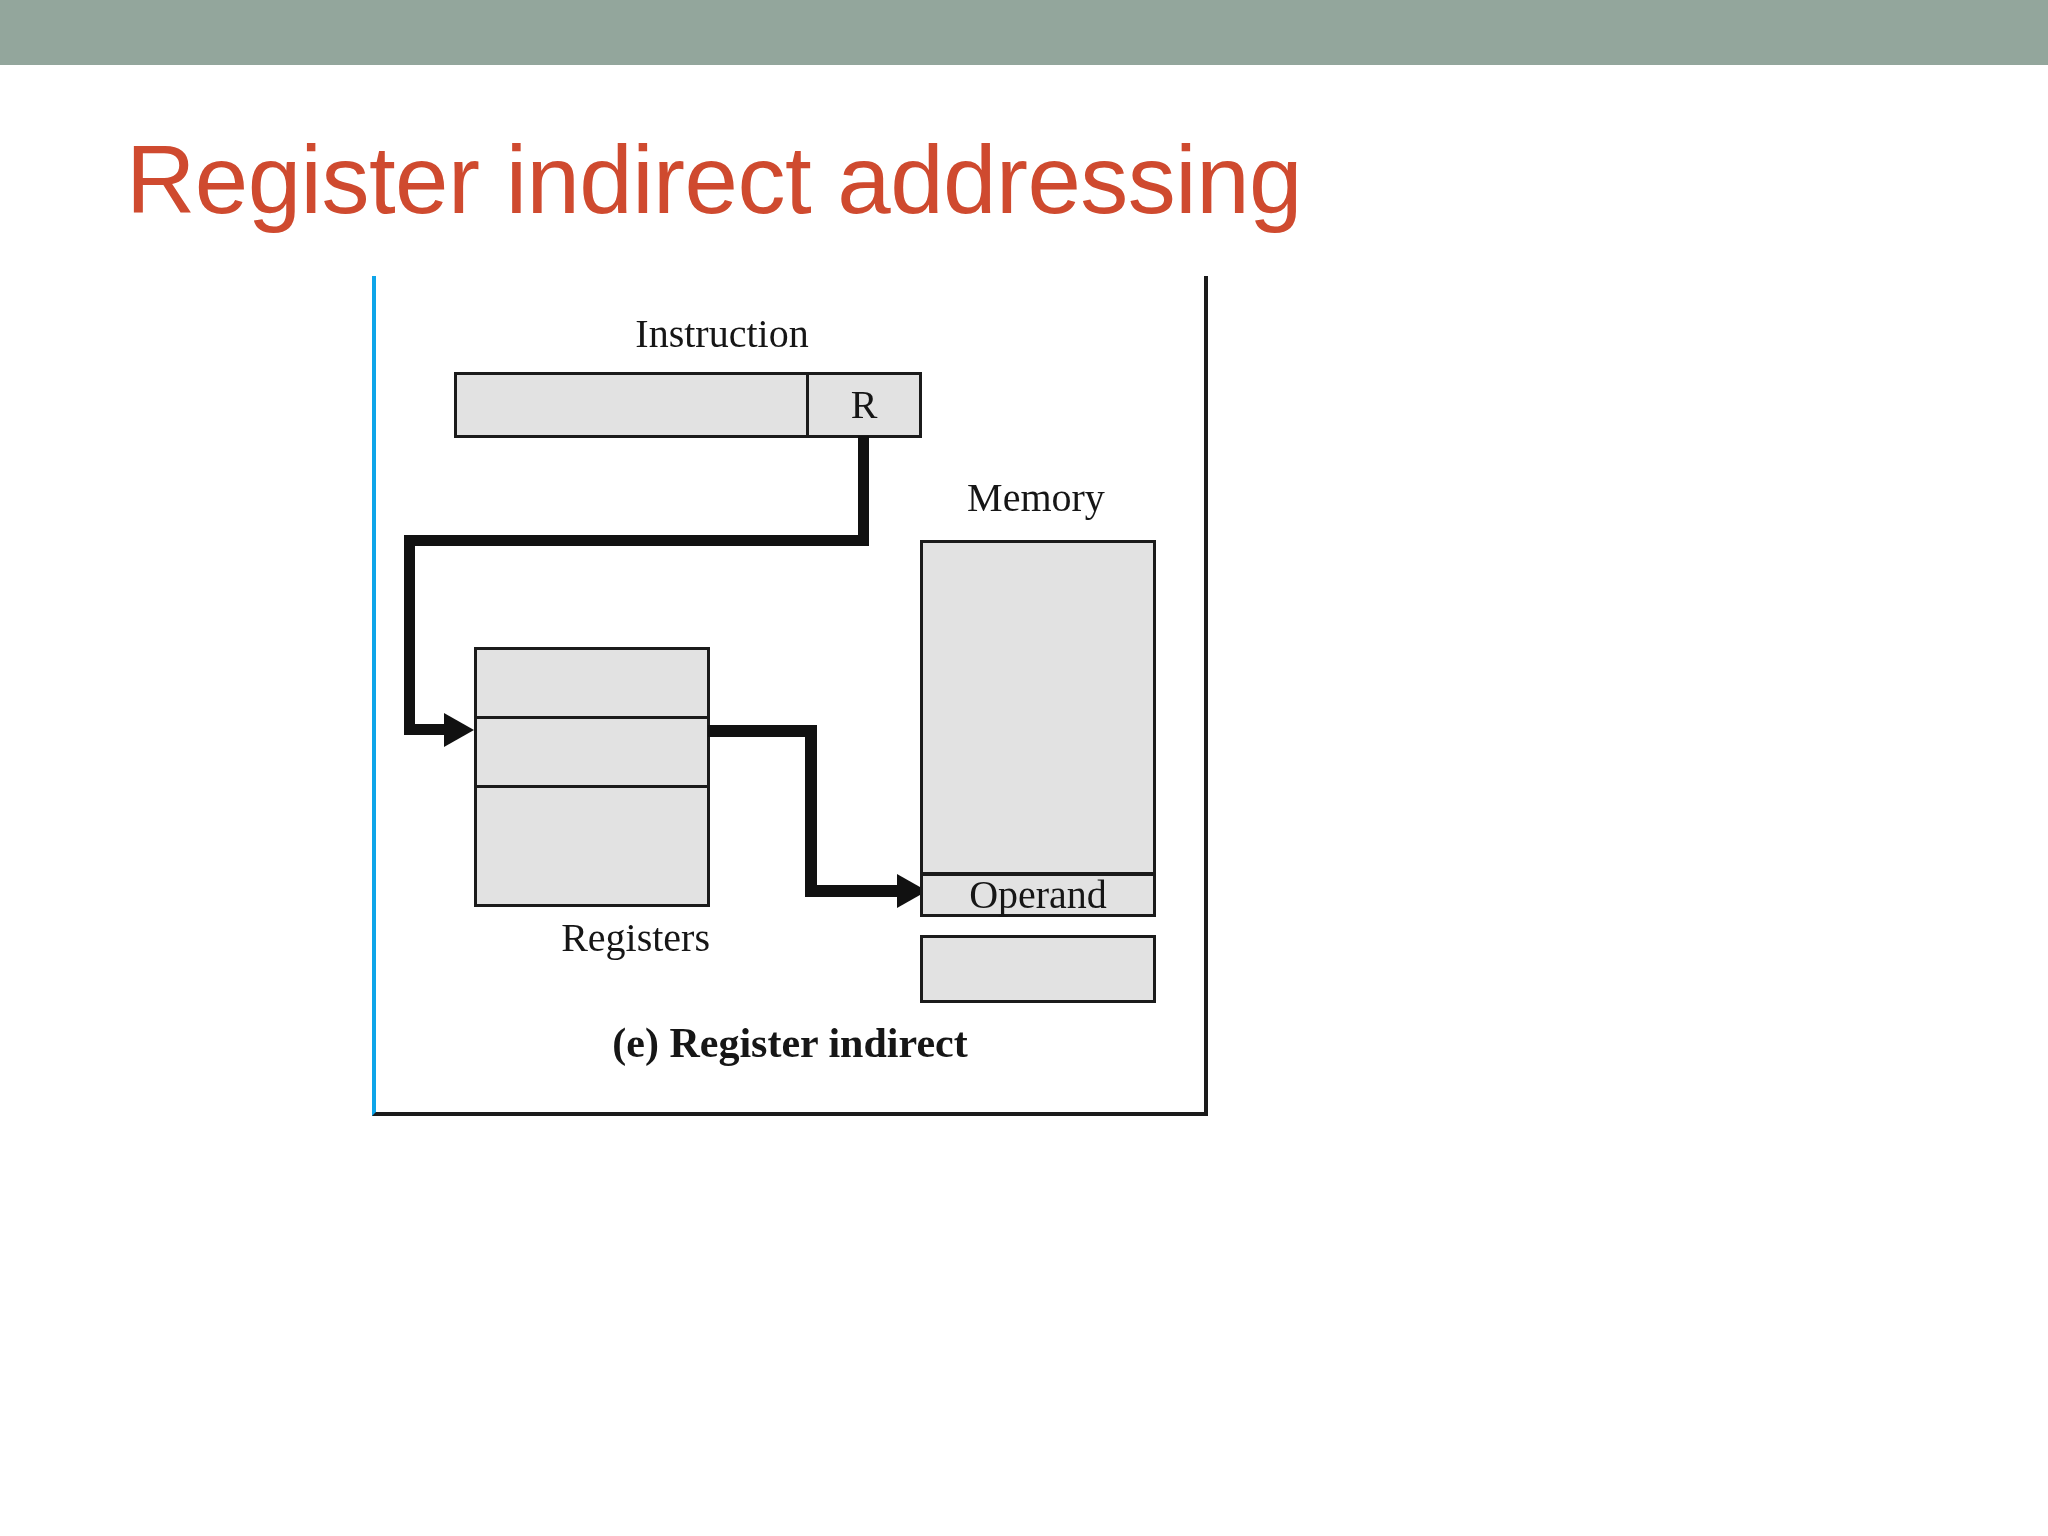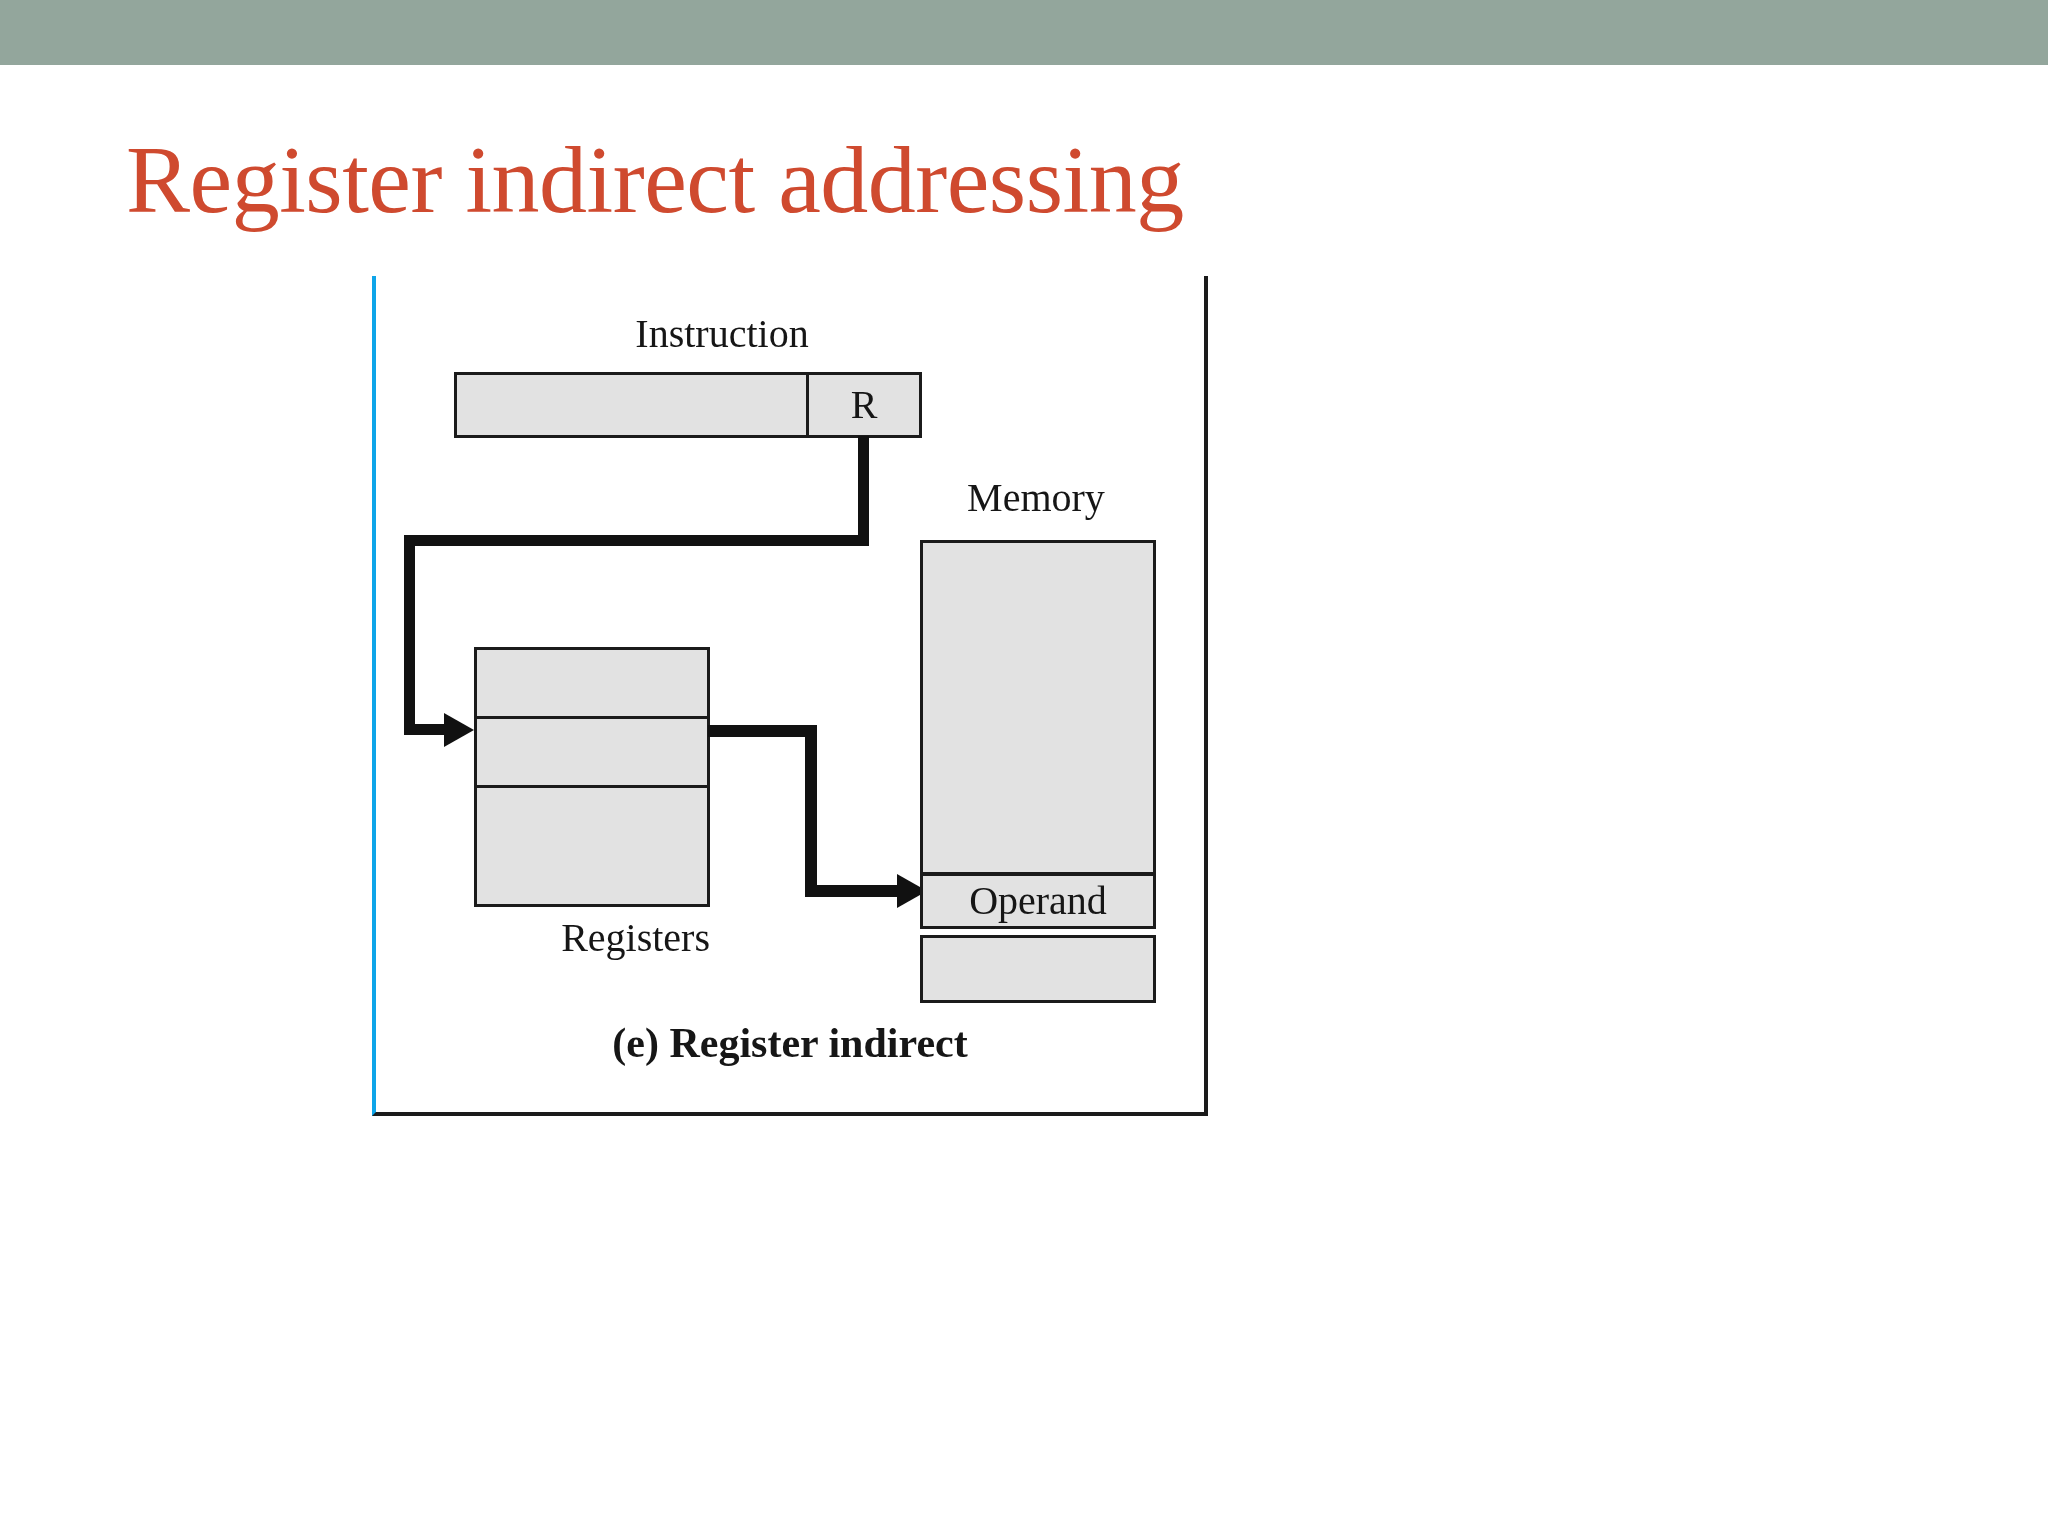--- a/index.html
+++ b/index.html
@@ -28,21 +28,21 @@
     left: 0; top: 0;
     width: 2048px;
     height: 65px;
     background: #93a69c;
   }
   #slide-title {
     position: absolute;
     left: 126px;
     top: 128px;
     width: 1700px;
-    font-family: Liberation Serif, serif;
+    font-family: Liberation Sans, sans-serif;
     font-size: 96px;
     line-height: 104px;
     font-weight: 400;
     color: #cf4a2f;
     letter-spacing: -0.5px;
     white-space: nowrap;
   }
 
   
   #figure {
@@ -159,21 +159,21 @@
     <div class="wire" style="left:332px; top:449px; width:109px; height:12px;"></div>
     <div class="wire" style="left:429px; top:449px; width:12px; height:172px;"></div>
     <div class="wire" style="left:429px; top:609px; width:102px; height:12px;"></div>
     <div class="arrow-right" style="left:521px; top:598px;"></div>
 
     <div class="fig-label serif" style="left:540px; top:200px; width:240px; text-align:center;">Memory</div>
 
     <div class="cell" style="left:544px; top:264px; width:236px; height:335px;">
       <div class="cell-text serif"></div>
     </div>
-    <div class="cell" style="left:544px; top:597px; width:236px; height:56px;">
+    <div class="cell" style="left:544px; top:597px; width:236px; height:44px;">
       <div class="cell-text serif">Operand</div>
     </div>
     <div class="cell" style="left:544px; top:659px; width:236px; height:68px;">
       <div class="cell-text serif"></div>
     </div>
 
     <div id="figure-caption" class="serif">(e) Register indirect</div>
 
   </div>
 </div>

